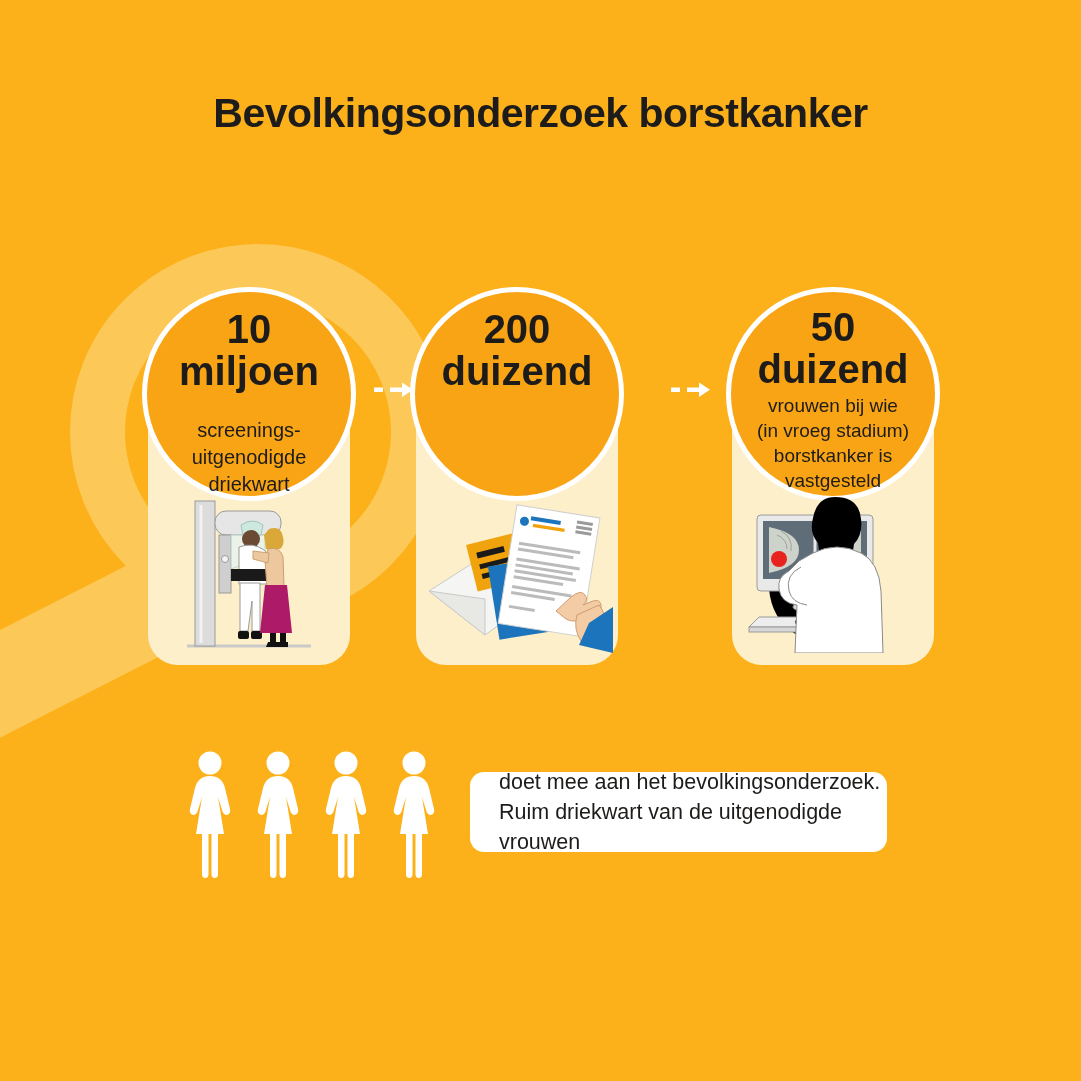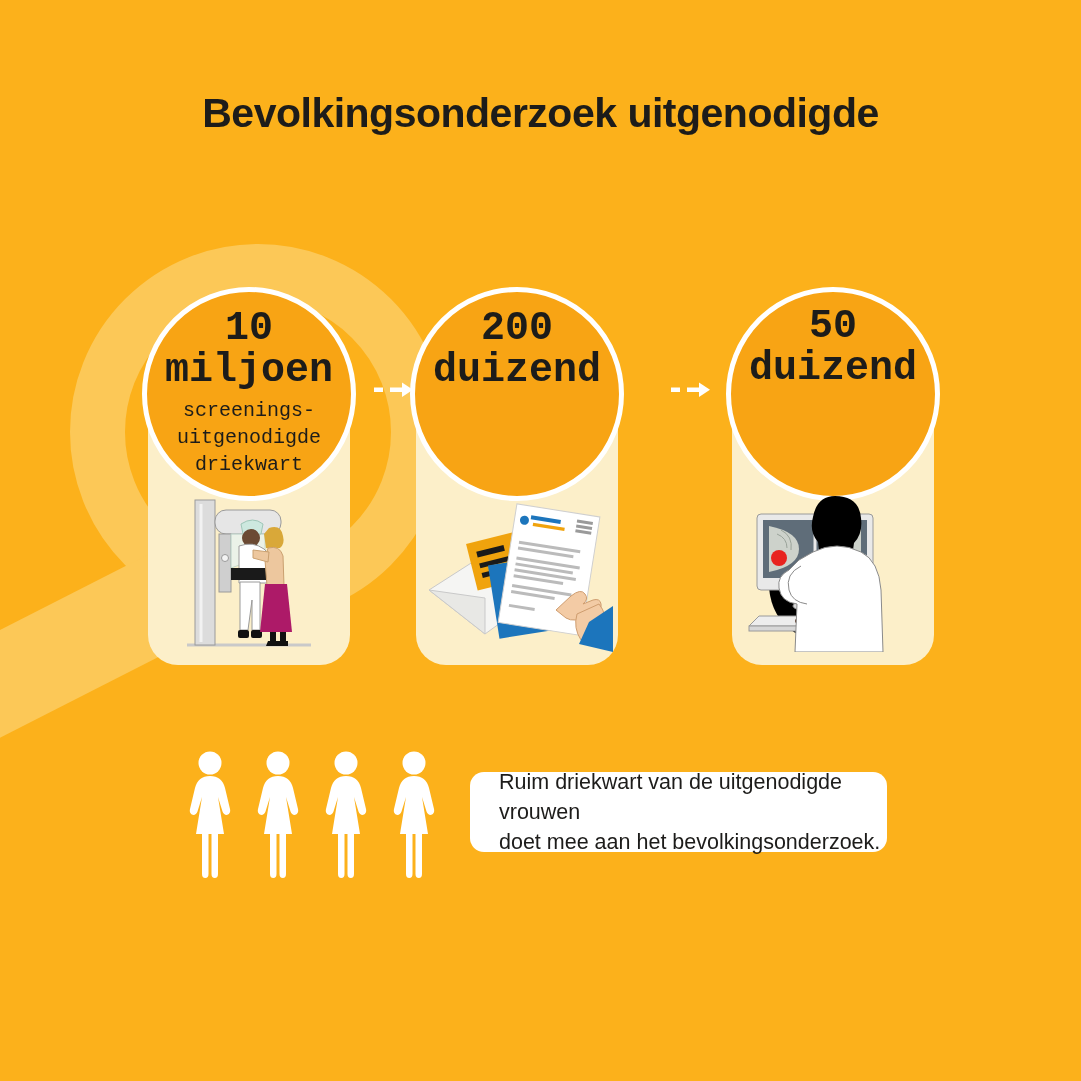--- a/index.html
+++ b/index.html
@@ -22,32 +22,32 @@
   }
 
   .title{
     position:absolute; top:80px; left:0; width:100%;
     text-align:center; color:#1D1C1A; font-weight:bold;
     font-size:41px; line-height:67px; letter-spacing:-0.5px;
   }
 
   .card{
     position:absolute; top:375px; width:202px; height:290px;
-    background:#FCEFC9; border-radius:30px;font-family:Liberation Mono, monospace;
+    background:#FCEFC9; border-radius:30px;
   }
   .card1{ left:148px; } .card2{ left:416px; } .card3{ left:732px; }
 
   .stat-circle{
     position:absolute; top:-88px; left:-6px; width:214px; height:214px;
     background:#F8A414; border:5px solid #ffffff; border-radius:50%;
     display:flex; flex-direction:column; align-items:center;
     text-align:center; color:#1D1C1A;
   }
   .stat-num{ font-weight:bold; font-size:40px; line-height:42px; margin-top:16px; }
-  .stat-cap{ font-size:20px; line-height:27px; margin-top:5px; }
+  .stat-cap{ font-size:20px; line-height:27px; margin-top:25px; }
   .card3 .stat-num{ margin-top:14px; }
   .card3 .stat-cap{ font-size:19px; line-height:25px; margin-top:3px; }
 
   .illus{ position:absolute; bottom:8px; left:0; width:202px; text-align:center; }
 
   .flow-arrow{ position:absolute; top:381px; }
   .flow-arrow.a1{ left:374px; } .flow-arrow.a2{ left:671px; }
 
   .women{ position:absolute; left:182px; top:750px; display:flex; gap:12px; }
   .woman{ width:56px; height:132px; }
@@ -61,21 +61,21 @@
 </style>
 </head>
 <body>
 
 <div class="stage">
 
   <div class="magnifier-ring"></div>
   <div class="magnifier-handle"></div>
 
   <div class="title">
-    <div>Bevolkingsonderzoek uitgenodigde</div>
+    <div>Bevolkingsonderzoek borstkanker</div>
   </div>
 
   <div class="card card1">
     <div class="stat-circle">
       <div class="stat-num">
         <div>10</div>
         <div>miljoen</div>
       </div>
       <div class="stat-cap">
         <div>screenings-</div>
@@ -155,20 +155,26 @@
       </svg>
     </div>
   </div>
 
   <div class="card card3">
     <div class="stat-circle">
       <div class="stat-num">
         <div>50</div>
         <div>duizend</div>
       </div>
+      <div class="stat-cap">
+        <div>vrouwen bij wie</div>
+        <div>(in vroeg stadium)</div>
+        <div>borstkanker is</div>
+        <div>vastgesteld</div>
+      </div>
     </div>
     <div class="illus">
       <svg width="184" height="158" viewBox="0 0 184 158">
         <path d="M28 94 q6 64 104 58 l0 -58 z" fill="#000000"></path>
         <rect x="16" y="20" width="116" height="76" rx="4" fill="#e9e9e9" stroke="#9a9a9a"></rect>
         <rect x="22" y="26" width="104" height="58" fill="#5F6D79"></rect>
         <line x1="74" y1="26" x2="74" y2="84" stroke="#e9e9e9" stroke-width="3"></line>
         <path d="M28 32 q30 6 30 23 q0 17 -30 23 z" fill="#cdd2cb"></path>
         <path d="M120 32 q-30 6 -30 23 q0 17 30 23 z" fill="#cdd2cb"></path>
         <path d="M36 40 q10 4 10 14 M40 36 q12 6 10 20" stroke="#9aa39a" stroke-width="1" fill="none"></path>
@@ -222,17 +228,17 @@
     </svg>
     <svg class="woman" viewBox="0 0 56 132">
       <circle cx="28" cy="13" r="11.5" fill="#ffffff"></circle>
       <path d="M28 26 C36 26 41 30 43 38 L48 59 C49.5 65 42.5 67.5 40.5 61.5 L36 47 L42 84 L14 84 L20 47 L15.5 61.5 C13.5 67.5 6.5 65 8 59 L13 38 C15 30 20 26 28 26 Z" fill="#ffffff"></path>
       <path d="M20 84 h6.5 v40 q0 4 -3.2 4 q-3.3 0 -3.3 -4 Z" fill="#ffffff"></path>
       <path d="M29.5 84 h6.5 v40 q0 4 -3.2 4 q-3.3 0 -3.3 -4 Z" fill="#ffffff"></path>
     </svg>
   </div>
 
   <div class="note-box">
+    <div>doet mee aan het bevolkingsonderzoek.</div>
     <div>Ruim driekwart van de uitgenodigde vrouwen</div>
-    <div>doet mee aan het bevolkingsonderzoek.</div>
   </div>
 
 </div>
 
 </body></html>

